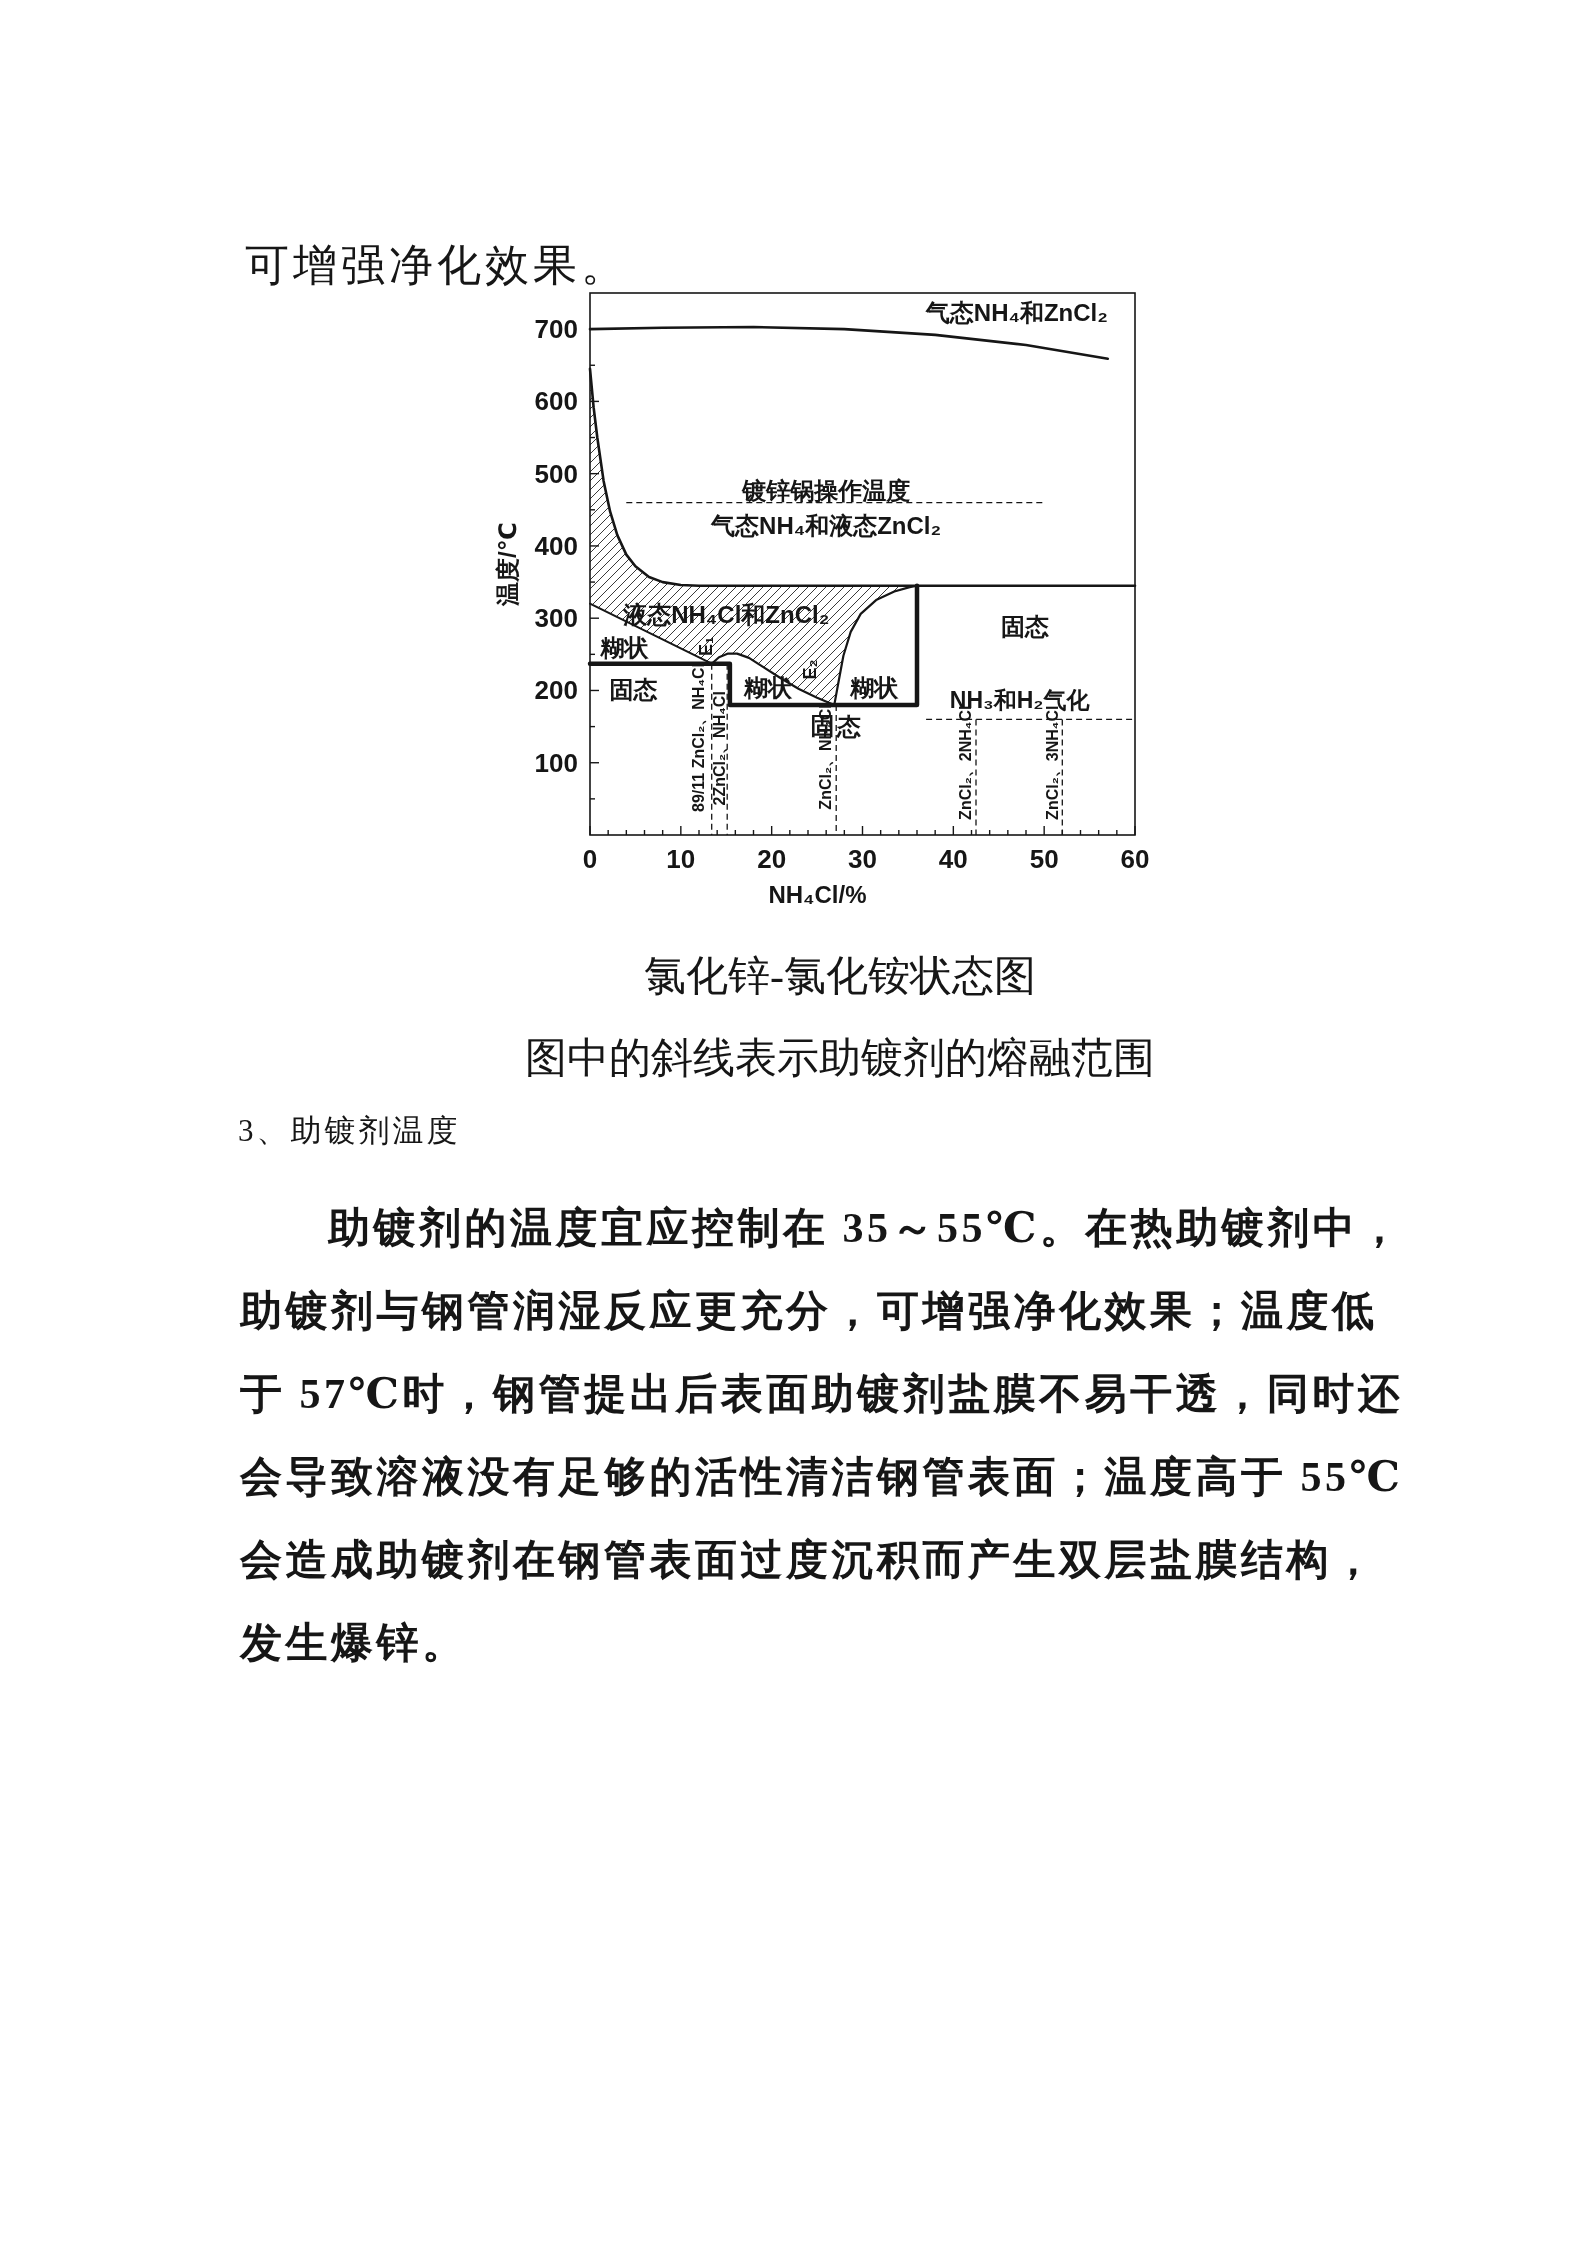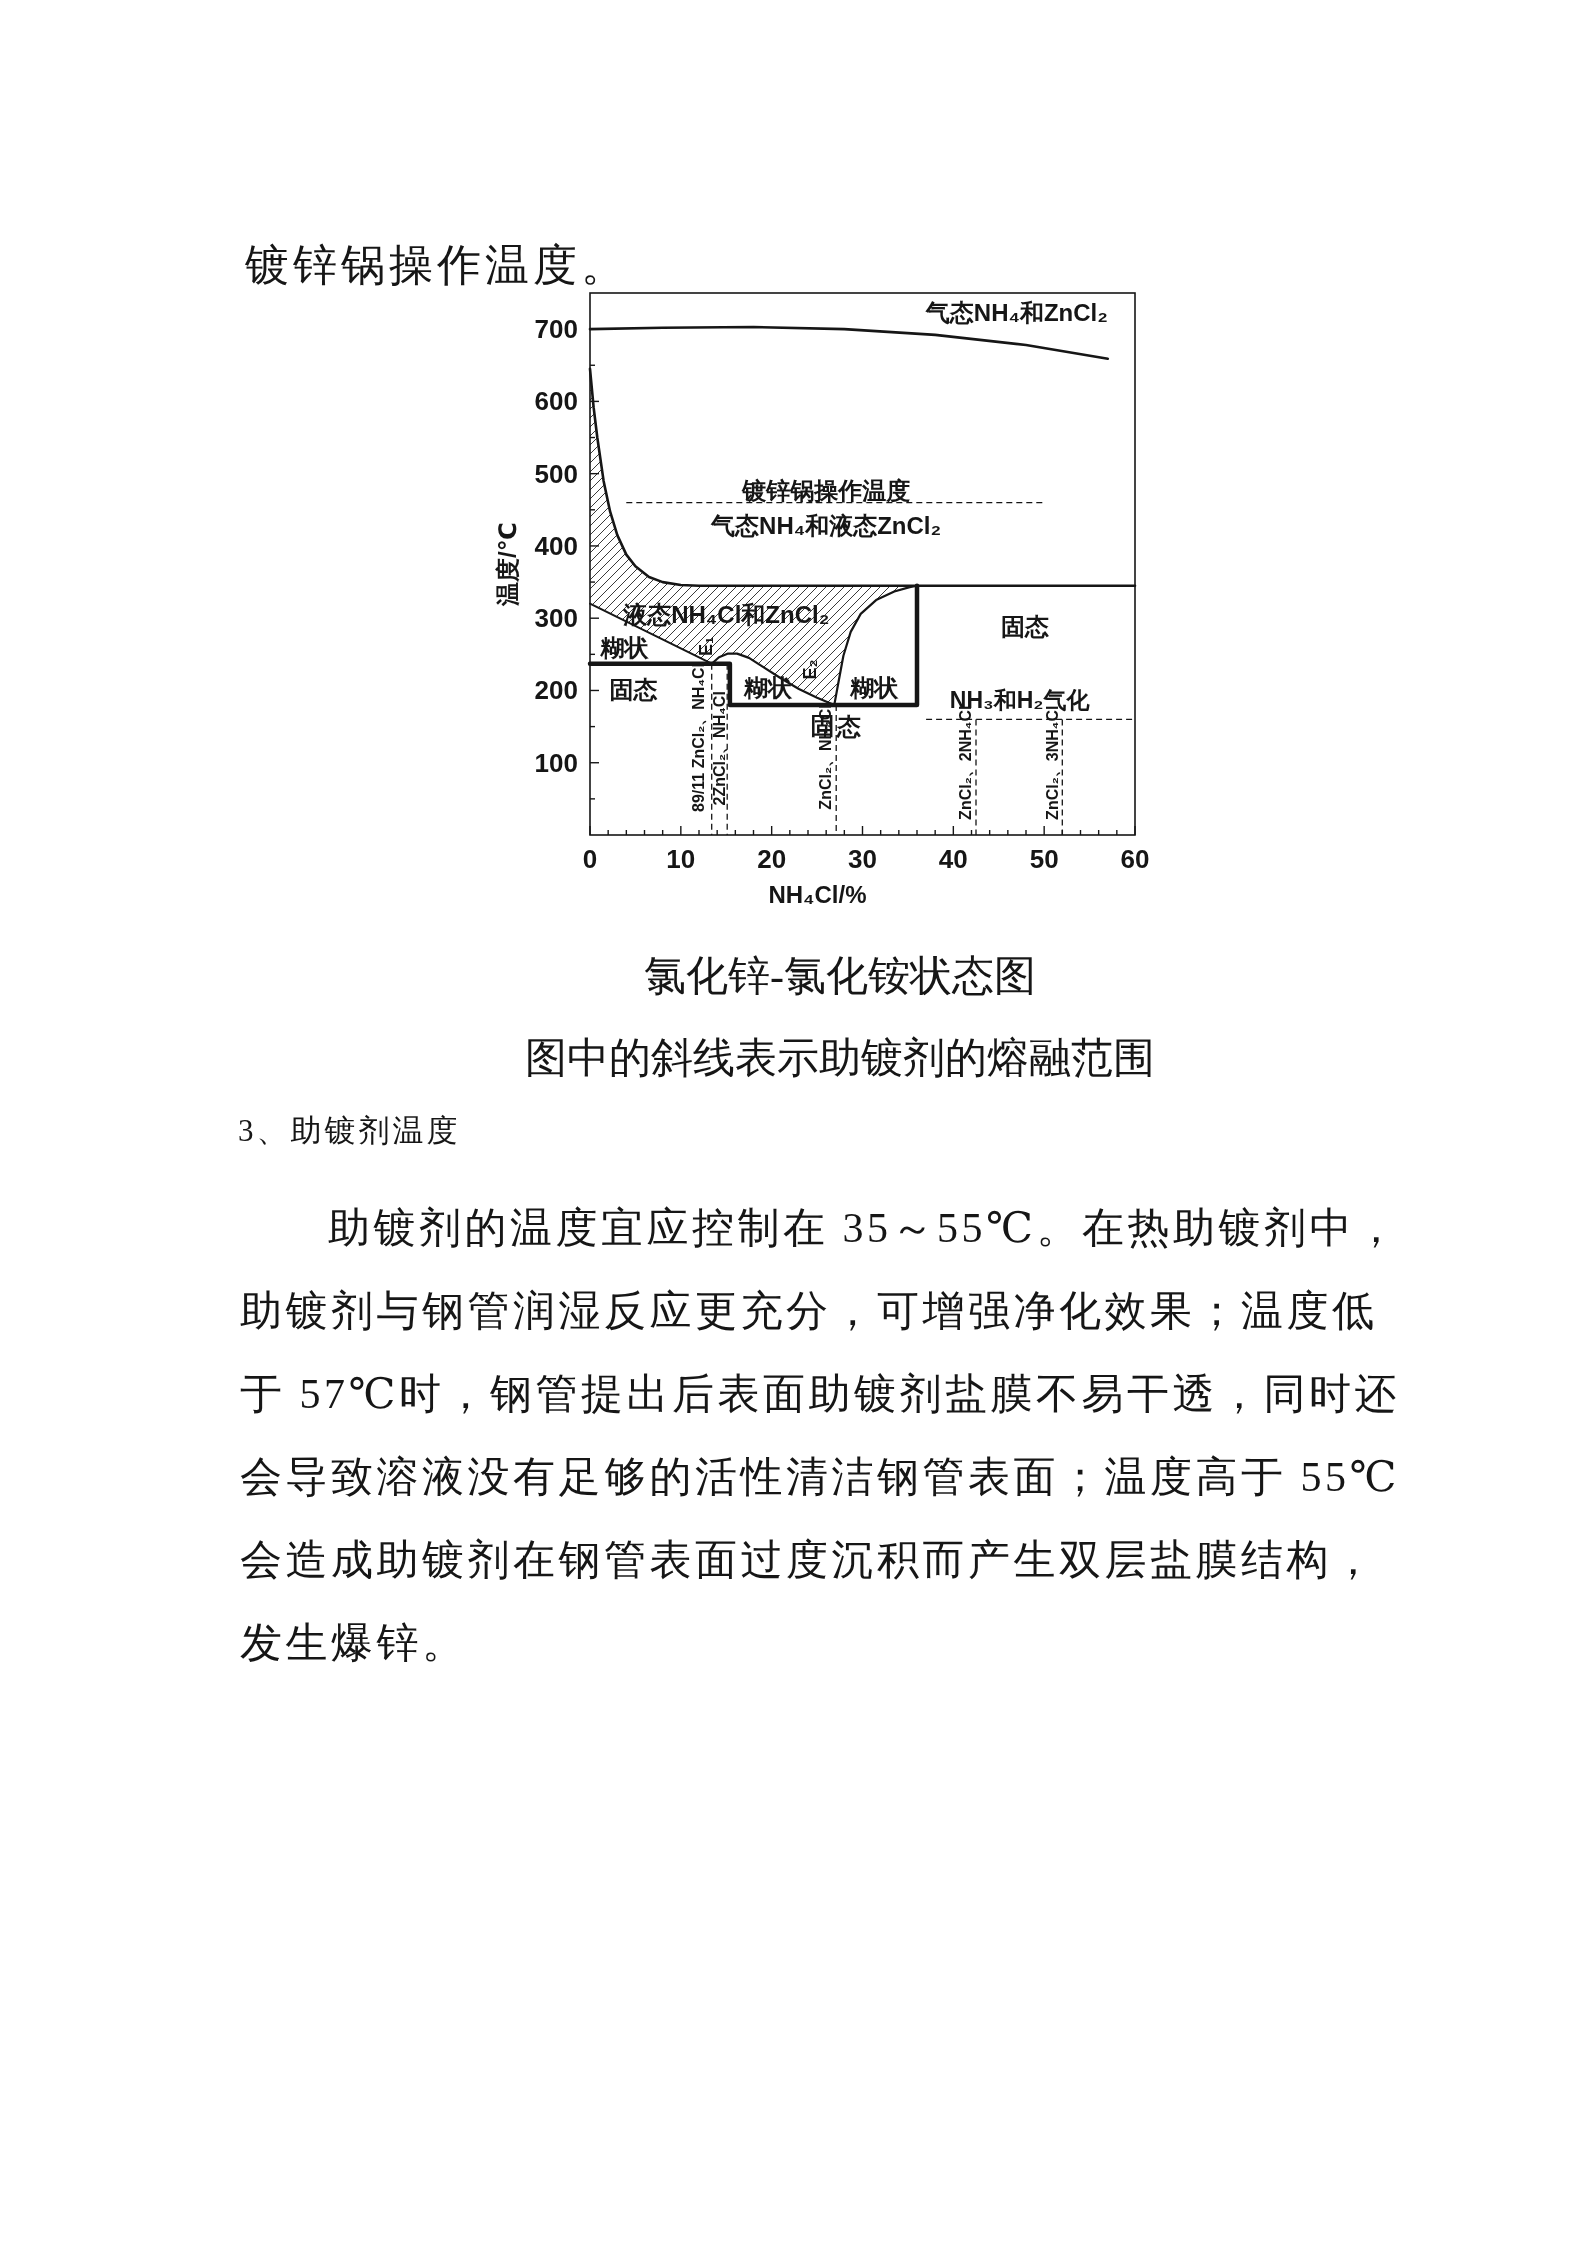--- a/index.html
+++ b/index.html
@@ -44,28 +44,29 @@
     font-weight:normal;
     margin:0;
     letter-spacing:3px;
     white-space:nowrap;
   }
   .para-line{
     position:absolute;
     font-size:42px;
     letter-spacing:3.5px;
     white-space:nowrap;
+    font-weight:bold;
   }
 </style>
 </head>
 <body>
 
 <div class="page">
 
-  <p class="intro">镀锌锅操作温度。</p>
+  <p class="intro">可增强净化效果。</p>
 
   <figure class="figure-wrap" style="margin:0">
     <svg id="phase-chart" viewBox="460 190 720 730">
         <defs>
           <pattern id="hatch" patternUnits="userSpaceOnUse" width="9" height="9">
             <path d="M0 9 L9 0 M-2.25 2.25 L2.25 -2.25 M6.75 11.25 L11.25 6.75" stroke="#161616" stroke-width="0.85" fill="none"></path>
           </pattern>
         </defs>
         <polygon points="590.0,368.9 593.6,407.2 597.3,437.5 603.6,480.9 610.0,511.2 617.3,535.1 626.3,554.6 635.4,566.2 649.0,577.0 662.7,582.1 680.8,585.0 699.0,585.7 917.0,585.7 909.7,587.1 894.3,591.5 876.1,600.1 860.7,613.9 850.7,631.9 843.4,655.8 838.0,684.7 834.3,704.9 817.1,697.7 798.9,689.0 780.8,678.2 762.6,666.6 749.0,657.9 737.1,653.6 728.1,653.6 719.0,657.2 711.7,663.7 590.0,603.7" fill="url(#hatch)"></polygon>
         <rect x="590" y="293" width="545" height="542" fill="none" stroke="#161616" stroke-width="1.6"></rect>

